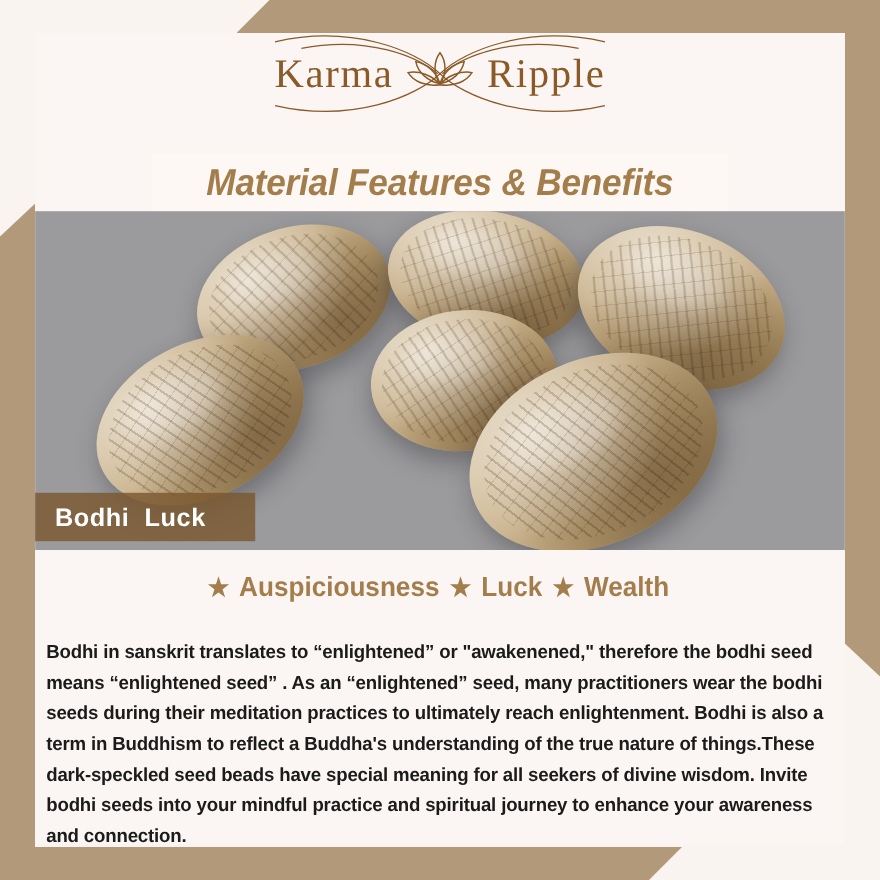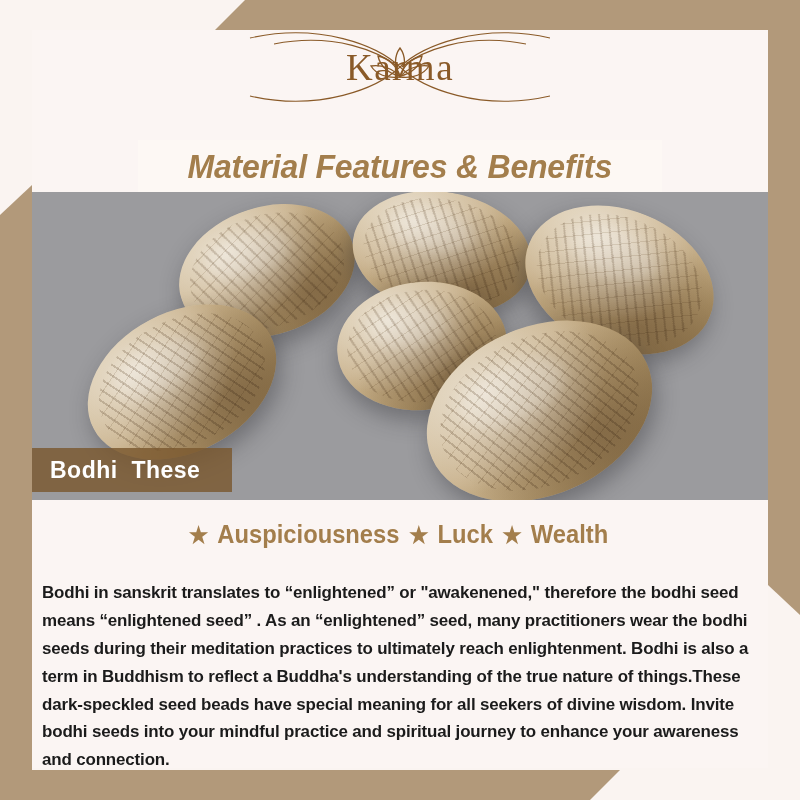--- a/index.html
+++ b/index.html
@@ -163,38 +163,39 @@
         <g fill="none" stroke="#8a5a28" stroke-width="1.3">
           <path d="M210 52 C204 44 204 32 210 24 C216 32 216 44 210 52 Z"></path>
           <path d="M210 52 C199 50 190 42 188 32 C198 34 207 42 210 52 Z"></path>
           <path d="M210 52 C221 50 230 42 232 32 C222 34 213 42 210 52 Z"></path>
           <path d="M210 53 C197 55 186 50 181 42 C191 40 204 45 210 53 Z"></path>
           <path d="M210 53 C223 55 234 50 239 42 C229 40 216 45 210 53 Z"></path>
         </g>
       </svg>
       <div id="logo-text">
         <span>Karma</span>
+        <span>Ripple</span>
       </div>
     </div>
   </div>
 
   <div id="title-banner">
     <div id="title">Material Features &amp; Benefits</div>
   </div>
 
   <div id="photo">
     <div class="seed" id="seed-a"></div>
     <div class="seed" id="seed-b"></div>
     <div class="seed" id="seed-c"></div>
     <div class="seed" id="seed-d"></div>
     <div class="seed" id="seed-e"></div>
     <div class="seed" id="seed-f"></div>
   </div>
 
   <div id="name-bar">
-    <span id="name-label">Bodhi  These</span>
+    <span id="name-label">Bodhi  Luck</span>
   </div>
 
   <div id="benefits"><span class="star">★ </span><span class="word">Auspiciousness </span><span class="star">★ </span><span class="word">Luck </span><span class="star">★ </span><span class="word">Wealth</span></div>
 
   <p id="body-copy">Bodhi in sanskrit translates to “enlightened” or "awakenened," therefore the bodhi seed means “enlightened seed” . As an “enlightened” seed, many practitioners wear the bodhi seeds during their meditation practices to ultimately reach enlightenment. Bodhi is also a term in Buddhism to reflect a Buddha's understanding of the true nature of things.These dark-speckled seed beads have special meaning for all seekers of divine wisdom. Invite bodhi seeds into your mindful practice and spiritual journey to enhance your awareness and connection.</p>
 
 </div>
 
 </body></html>

